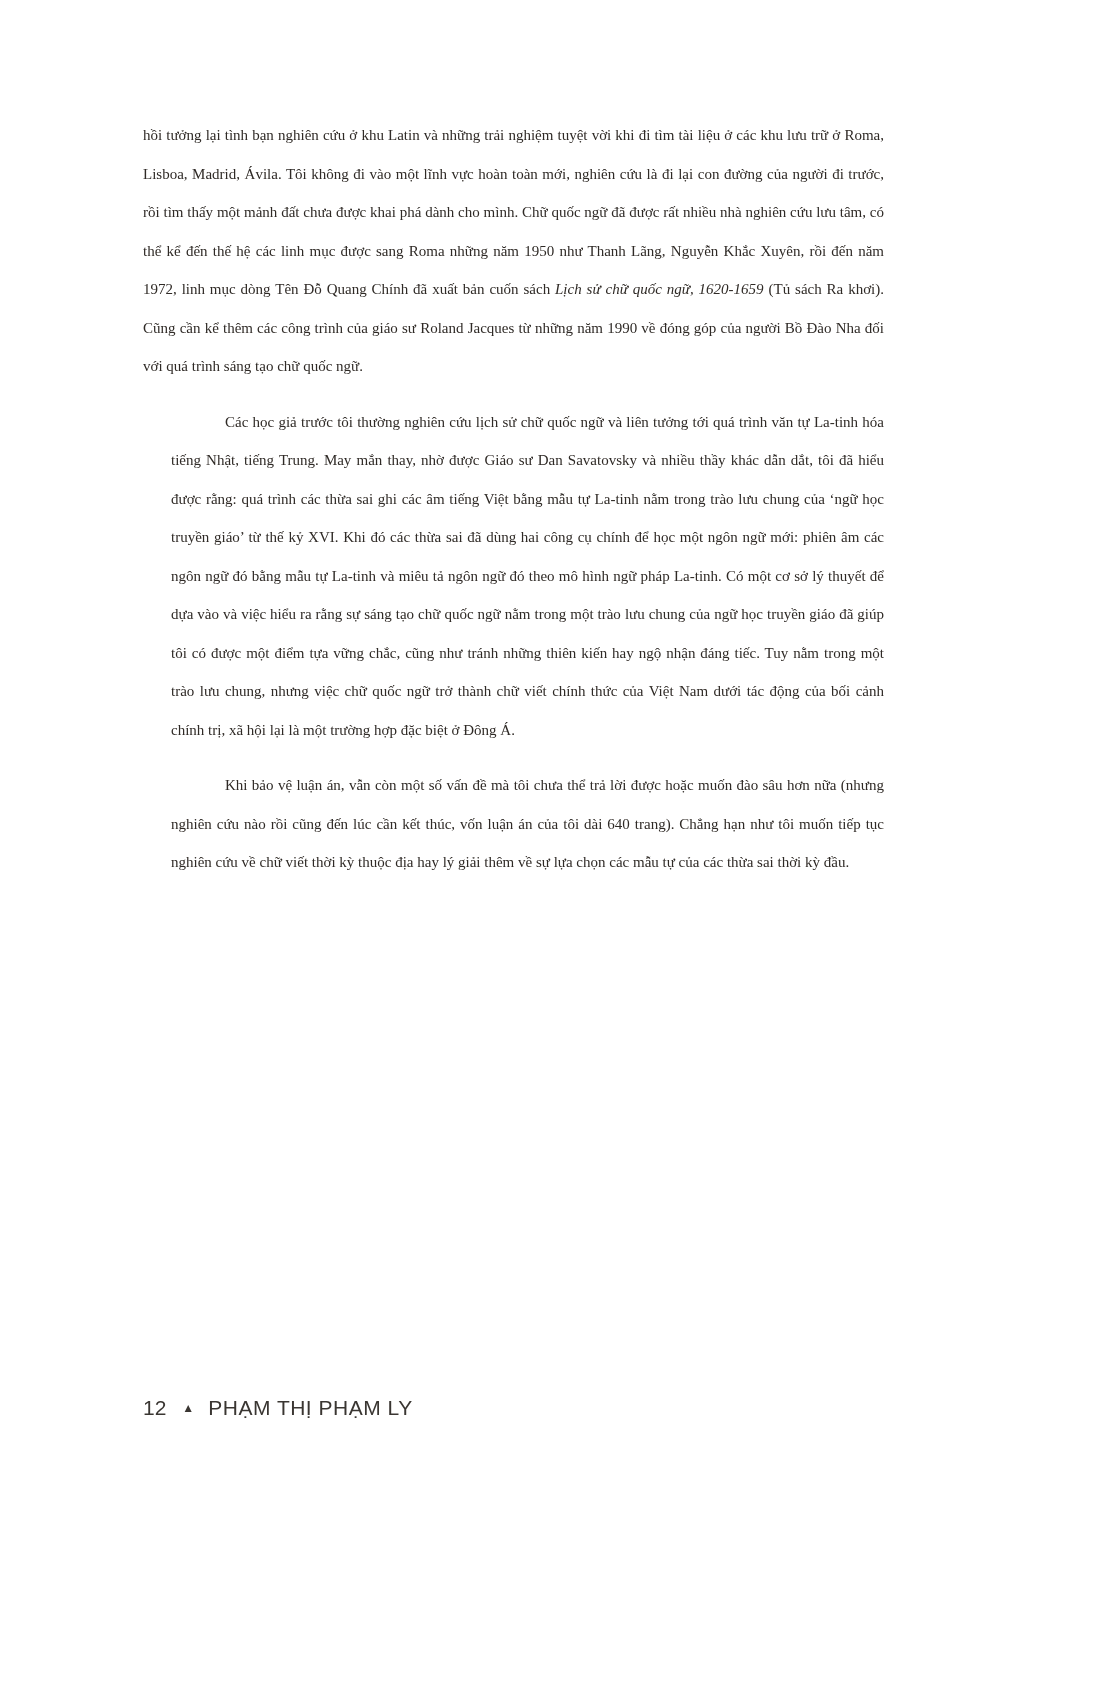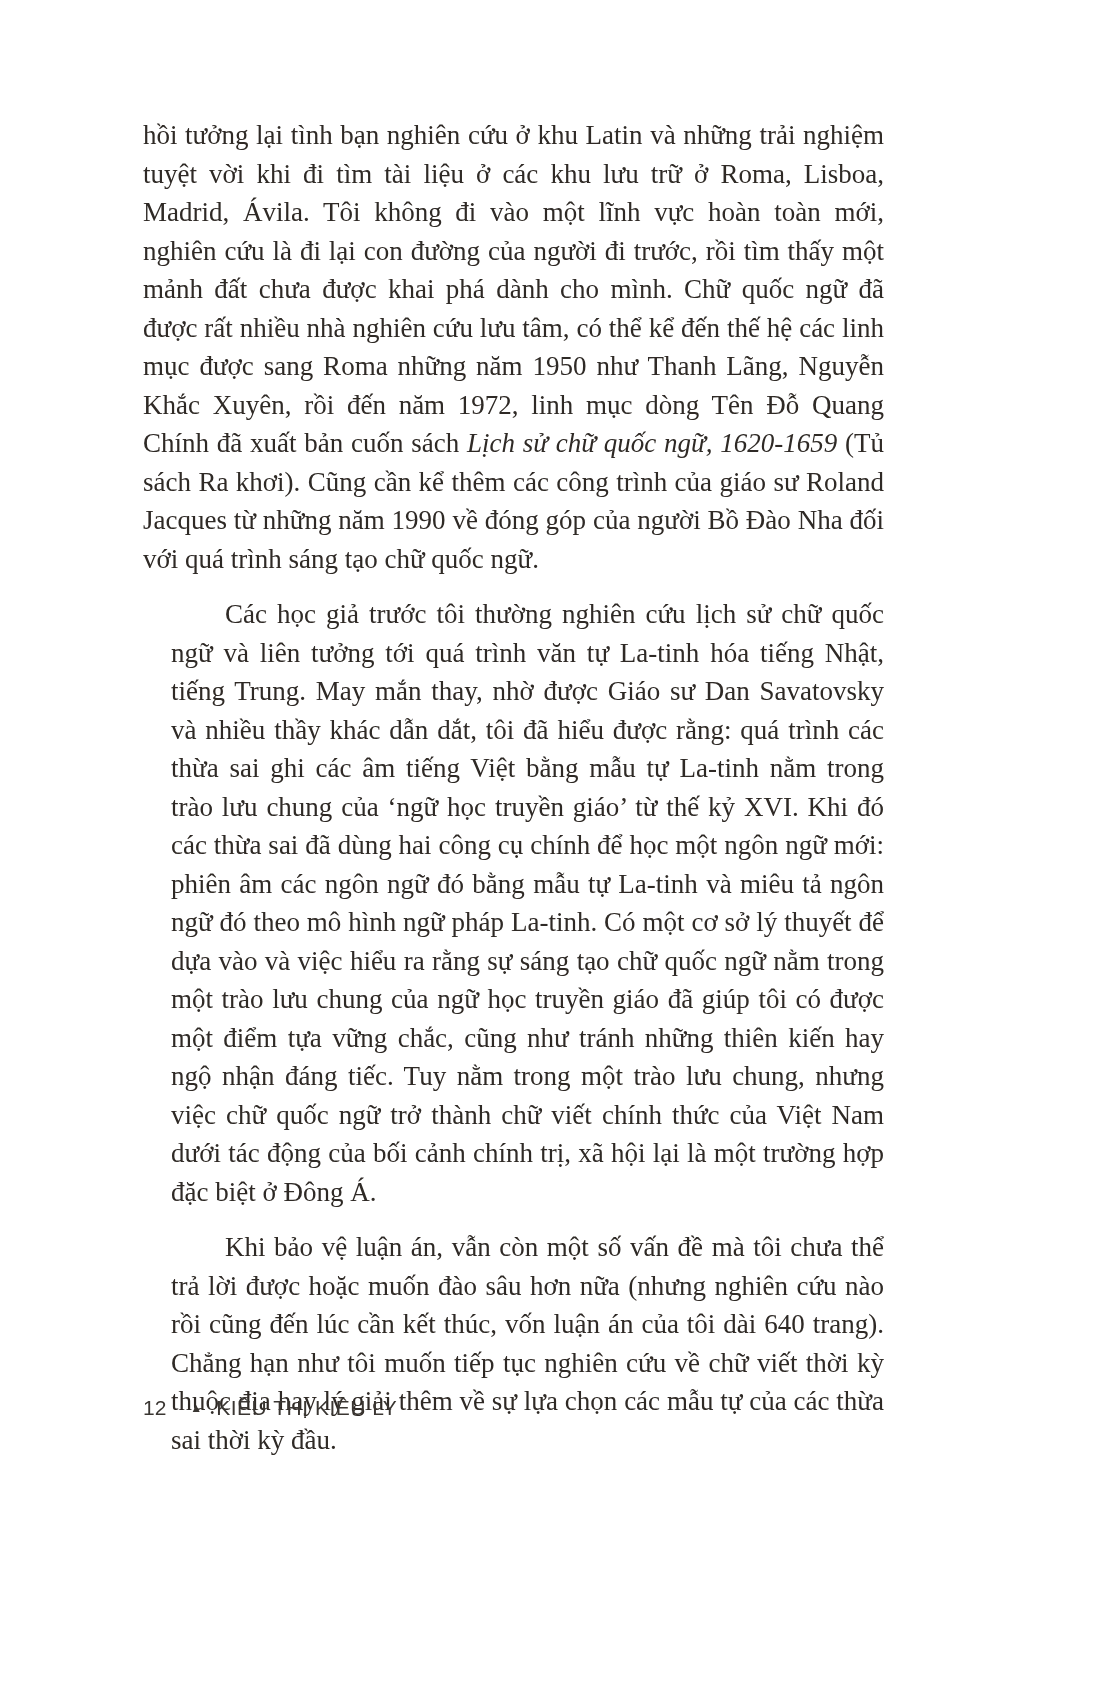--- a/index.html
+++ b/index.html
@@ -17,21 +17,21 @@
     font-family: "Liberation Serif", "DejaVu Serif", serif;
     overflow: hidden;
   }
   .text-block {
     position: absolute;
     left: 143px;
     top: 116px;
     width: 741px;
   }
   .para {
-    font-size: 27px;
+    font-size: 15px;
     line-height: 38.5px;
     text-align: justify;
     margin: 0 0 17px 0;
     text-rendering: optimizeLegibility;
   }
   .para.indent {
     text-indent: 54px;
     margin-left: 28px;
   }
   .italic {
@@ -41,21 +41,21 @@
     position: absolute;
     left: 143px;
     top: 1396px;
     display: flex;
     align-items: center;
     font-family: "Liberation Sans", "DejaVu Sans", sans-serif;
     font-size: 21px;
     color: #3a3632;
   }
   .footer .page-number {
-    margin-right: 24px;
+    margin-right: 16px;
   }
   .footer .triangle {
     font-size: 12px;
     margin-right: 14px;
     color: #3a3632;
     line-height: 1;
   }
   .footer .author {
     letter-spacing: 0.5px;
   }
@@ -73,16 +73,16 @@
 
     <p class="para indent">Các học giả trước tôi thường nghiên cứu lịch sử chữ quốc ngữ và liên tưởng tới quá trình văn tự La-tinh hóa tiếng Nhật, tiếng Trung. May mắn thay, nhờ được Giáo sư Dan Savatovsky và nhiều thầy khác dẫn dắt, tôi đã hiểu được rằng: quá trình các thừa sai ghi các âm tiếng Việt bằng mẫu tự La-tinh nằm trong trào lưu chung của ‘ngữ học truyền giáo’ từ thế kỷ XVI. Khi đó các thừa sai đã dùng hai công cụ chính để học một ngôn ngữ mới: phiên âm các ngôn ngữ đó bằng mẫu tự La-tinh và miêu tả ngôn ngữ đó theo mô hình ngữ pháp La-tinh. Có một cơ sở lý thuyết để dựa vào và việc hiểu ra rằng sự sáng tạo chữ quốc ngữ nằm trong một trào lưu chung của ngữ học truyền giáo đã giúp tôi có được một điểm tựa vững chắc, cũng như tránh những thiên kiến hay ngộ nhận đáng tiếc. Tuy nằm trong một trào lưu chung, nhưng việc chữ quốc ngữ trở thành chữ viết chính thức của Việt Nam dưới tác động của bối cảnh chính trị, xã hội lại là một trường hợp đặc biệt ở Đông Á.</p>
 
     <p class="para indent">Khi bảo vệ luận án, vẫn còn một số vấn đề mà tôi chưa thể trả lời được hoặc muốn đào sâu hơn nữa (nhưng nghiên cứu nào rồi cũng đến lúc cần kết thúc, vốn luận án của tôi dài 640 trang). Chẳng hạn như tôi muốn tiếp tục nghiên cứu về chữ viết thời kỳ thuộc địa hay lý giải thêm về sự lựa chọn các mẫu tự của các thừa sai thời kỳ đầu.</p>
 
   </div>
 
   <div class="footer">
     <span class="page-number">12</span>
     <span class="triangle">▲</span>
-    <span class="author">KIỀU THỊ KIỀU LY</span>
+    <span class="author">PHẠM THỊ PHẠM LY</span>
   </div>
 
 </div>
 
 </body></html>

